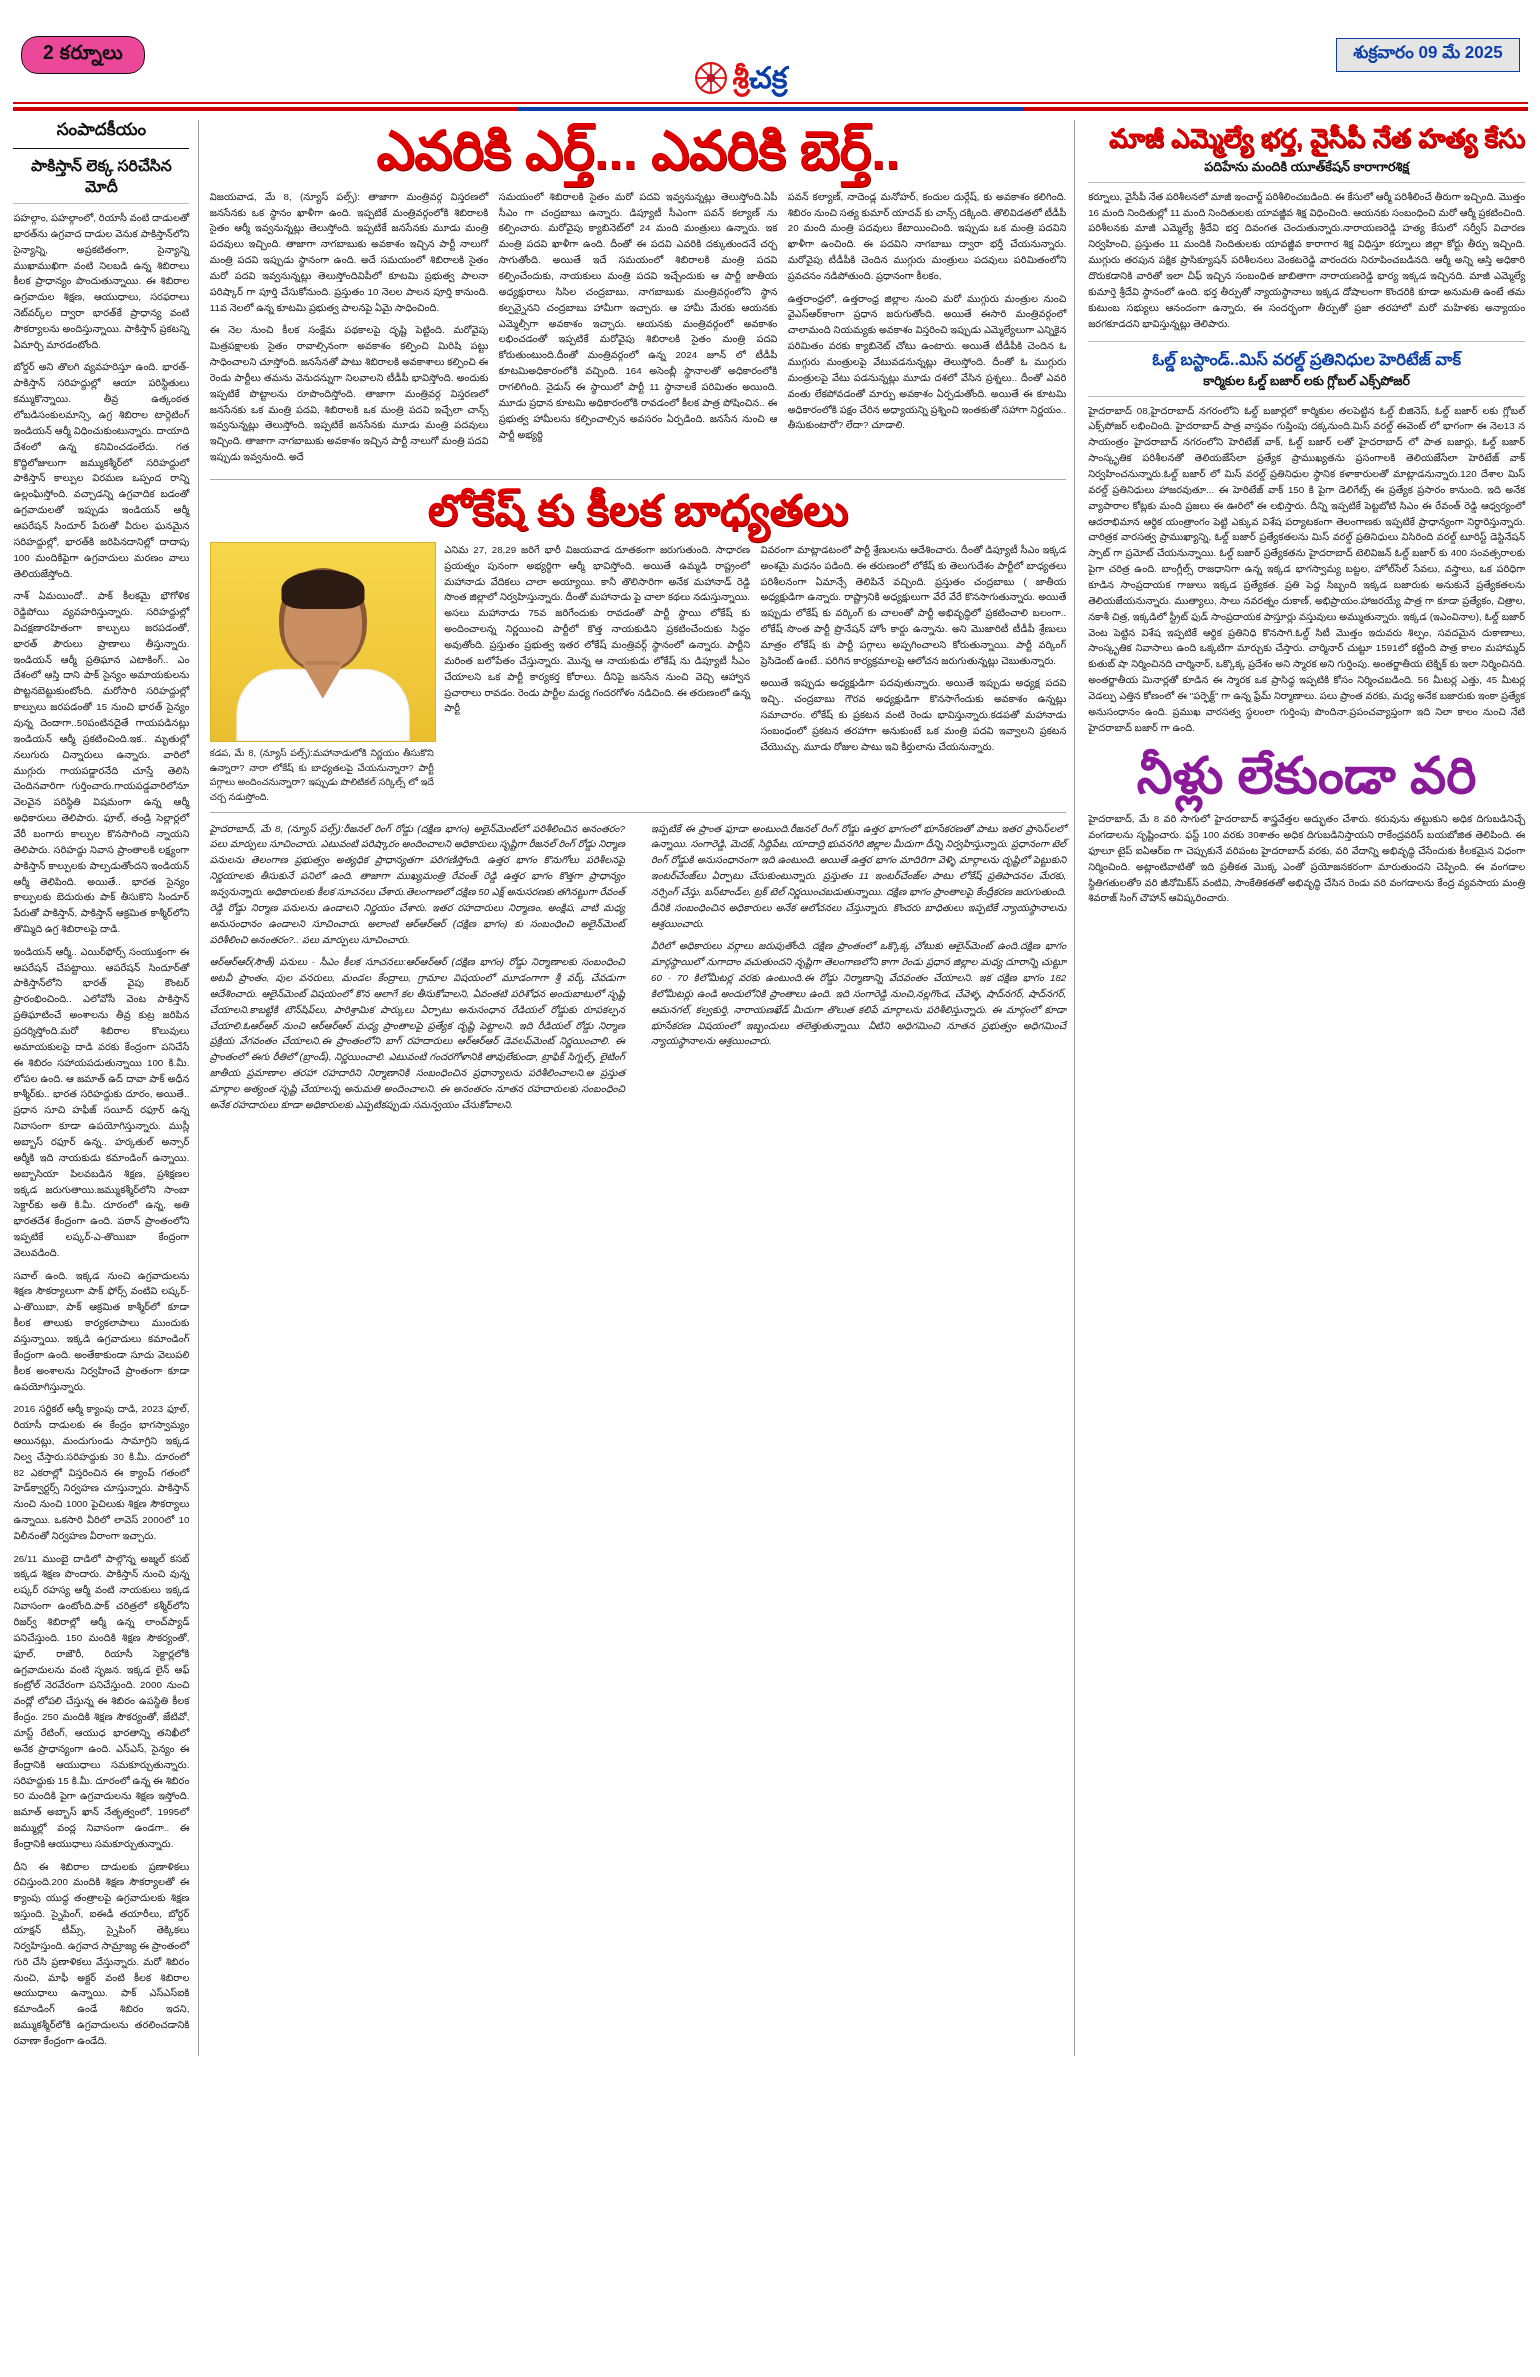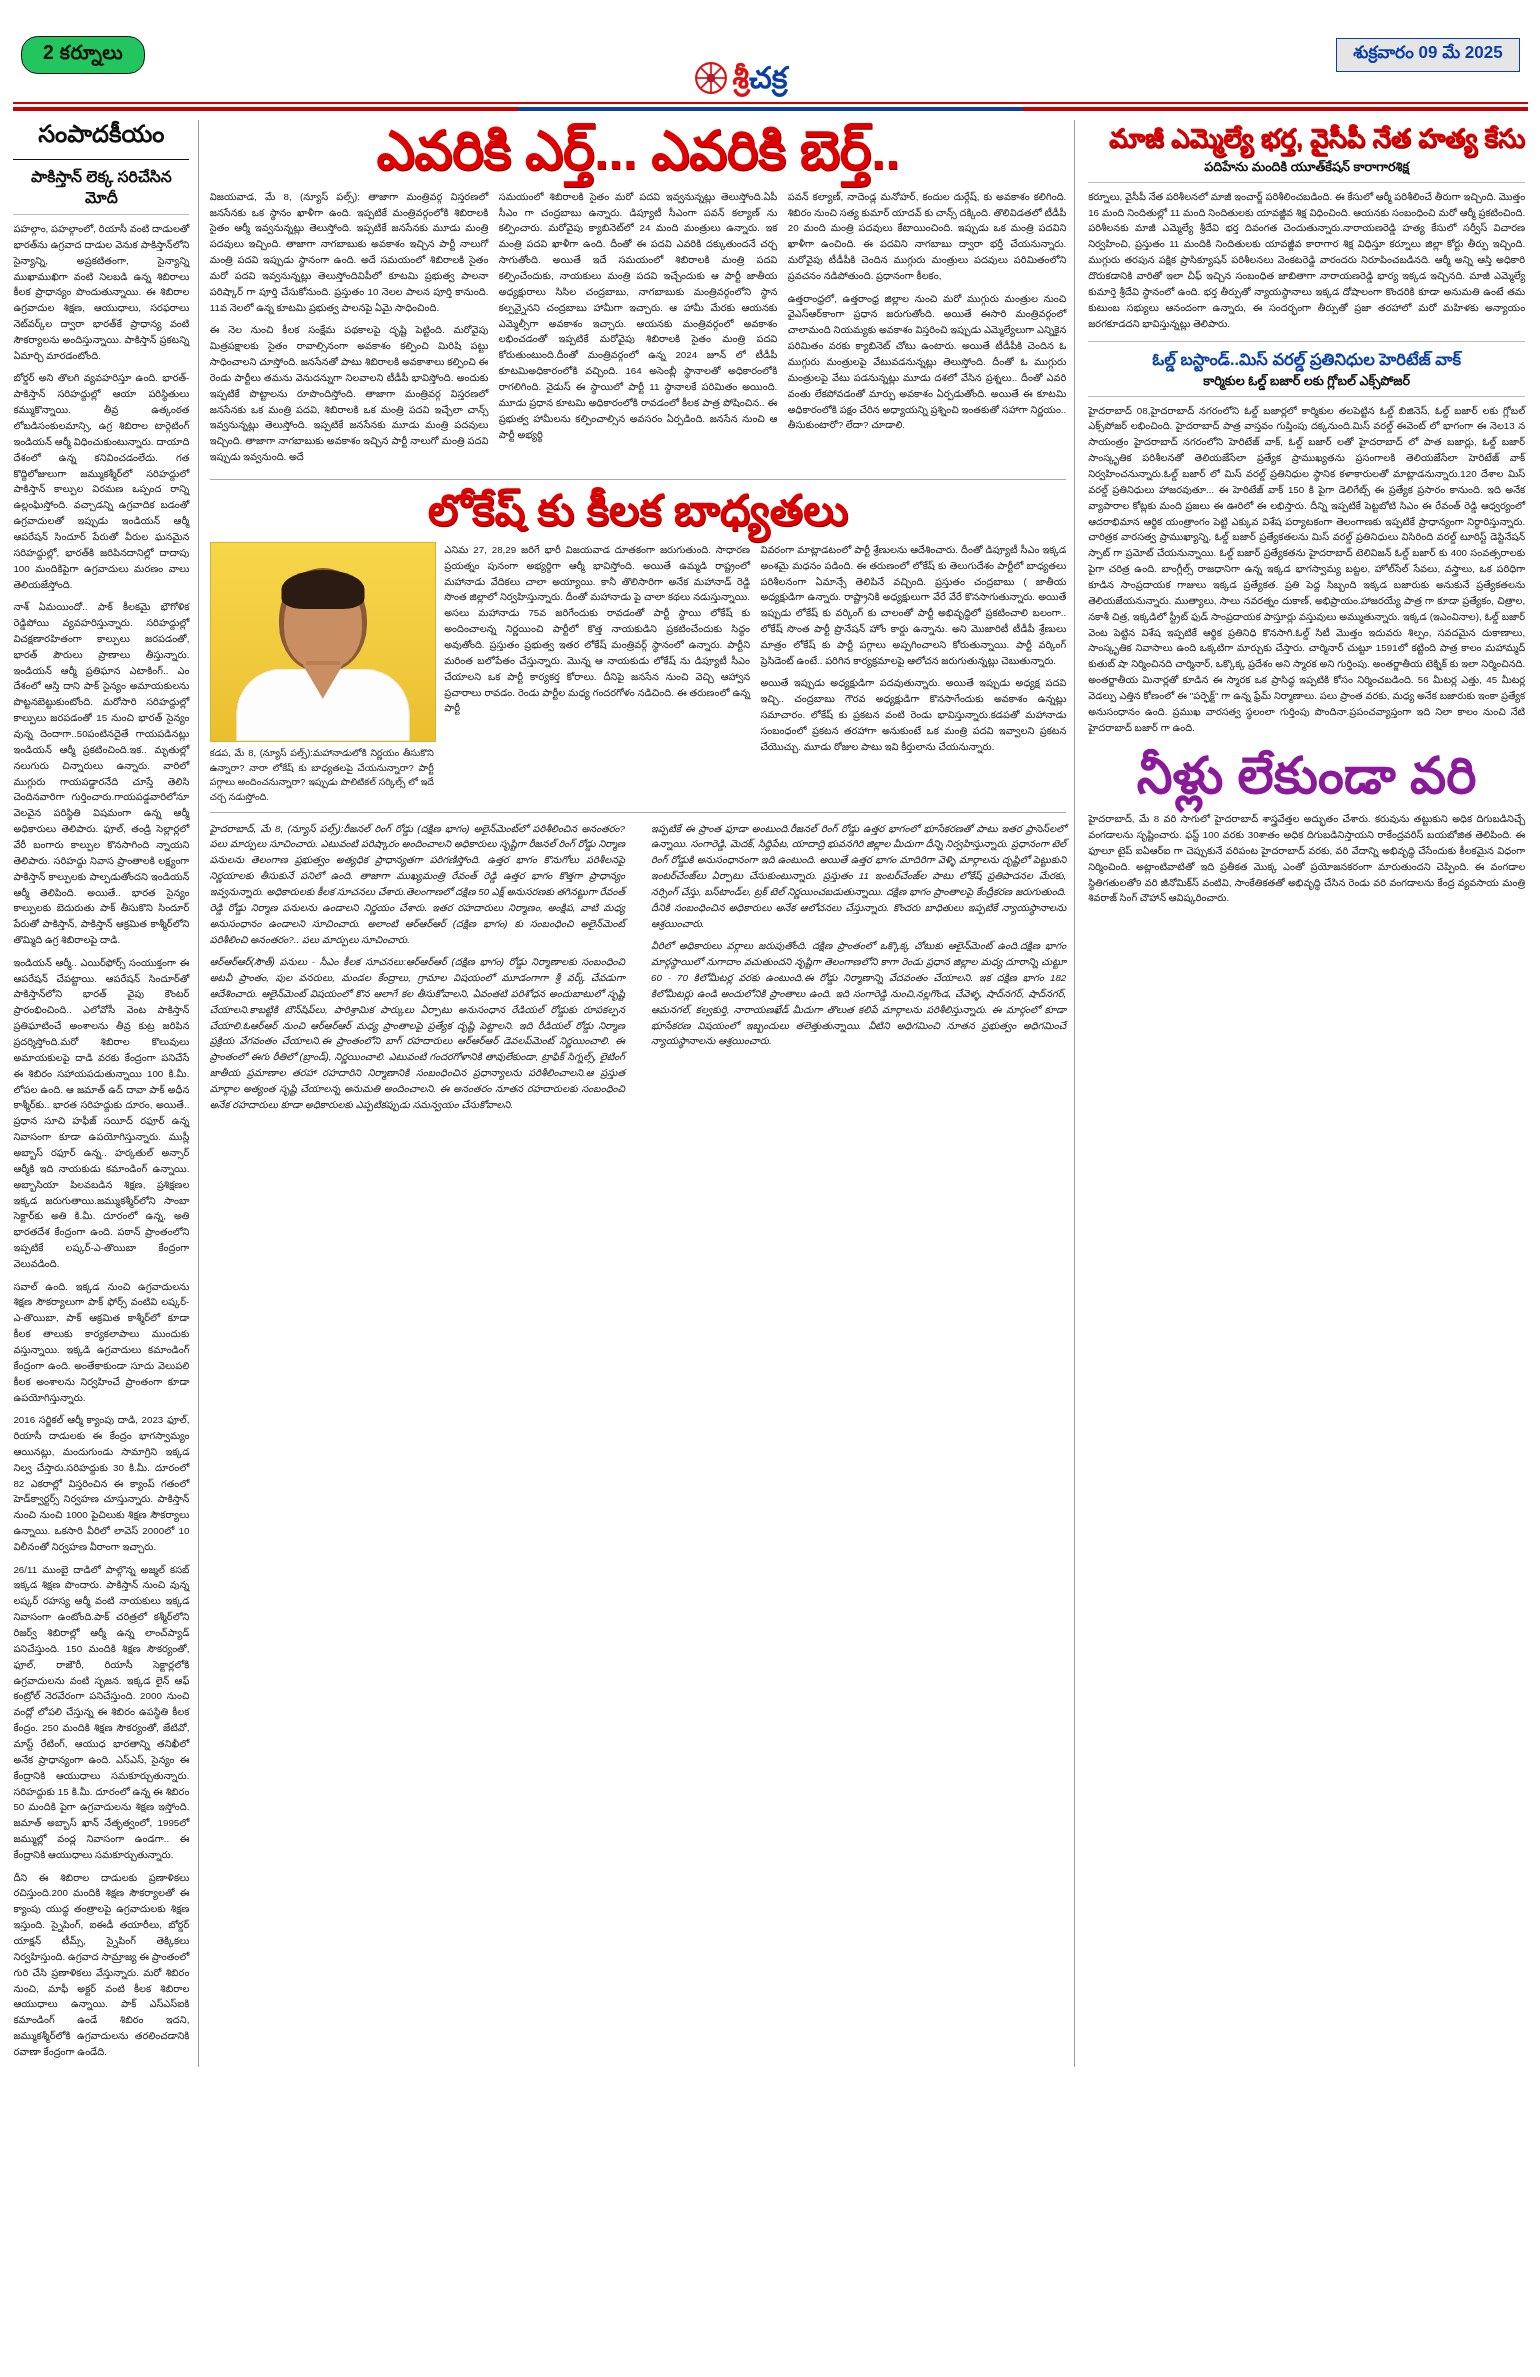--- a/index.html
+++ b/index.html
@@ -19,21 +19,21 @@
 
   
   .masthead{
     display:flex;
     align-items:center;
     justify-content:space-between;
     padding:4.5px 7.5px 7.5px 7.5px;
     border-bottom:2.2px solid #c00;
   }
   .edition-pill{
-    background:#22c55e;
+    background:#ec4899;
     border:1.5px solid #111;
     border-radius:16.4px;
     padding:4.5px 21px;
     font-size:19.4px;
     font-weight:bold;
     color:#111;
     letter-spacing:0.4px;
   }
   .logo-wrap{
     display:flex;
@@ -89,21 +89,21 @@
     border-right:0.7px solid #999;
   }
   .col-right{
     width:440px;
     padding-left:3px;
   }
 
   
   .edit-head{
     text-align:center;
-    font-size:24px;
+    font-size:17px;
     font-weight:bold;
     color:#111;
     border-bottom:1.5px solid #111;
     padding-bottom:4.5px;
     margin-bottom:6px;
   }
   .edit-title{
     font-size:15.7px;
     font-weight:bold;
     line-height:1.35;

